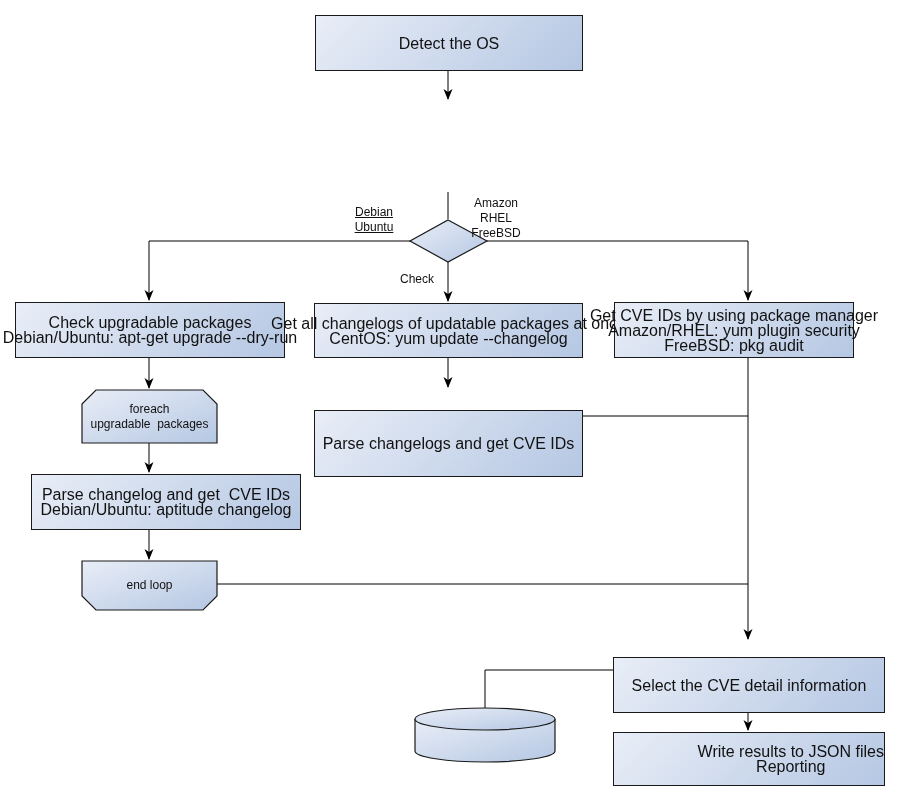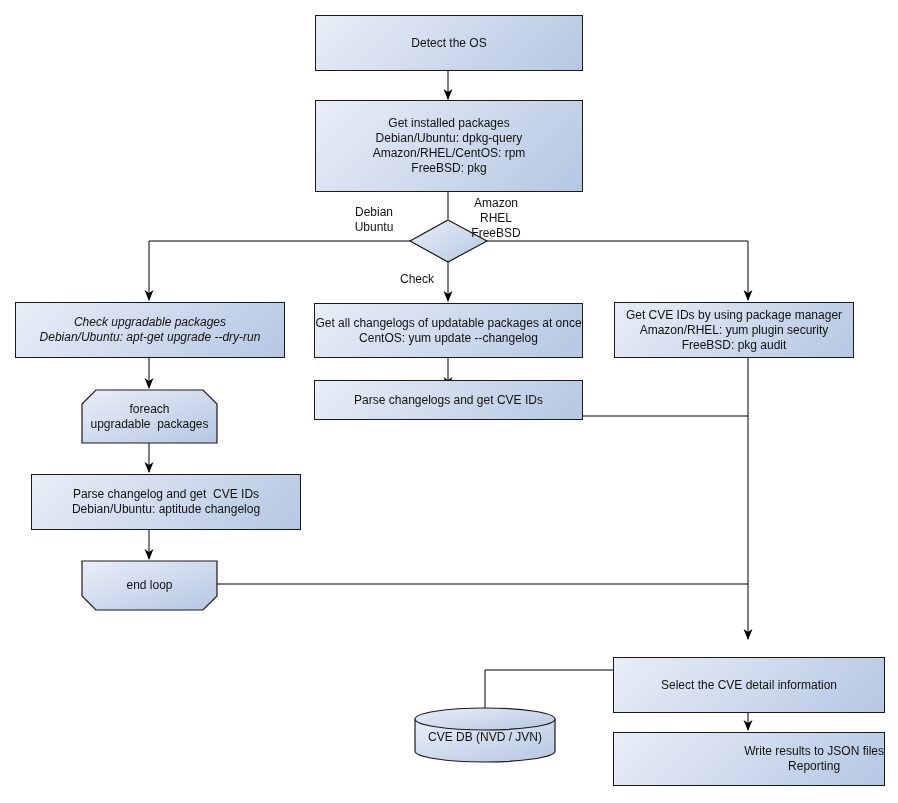--- a/index.html
+++ b/index.html
@@ -26,21 +26,21 @@
     width: 898px; height: 803px;
   }
   .node {
     position: absolute;
     border: 1px solid var(--border);
     background: linear-gradient(135deg, var(--node-light) 0%, var(--node-dark) 100%);
     display: flex;
     align-items: center;
     justify-content: center;
     color: var(--text);
-    font-size: 12px;
+    font-size: 16px;
     line-height: 15px;
     text-align: center;
   }
   .node > span, .shape-label > span, .edge-label > span {
     white-space: pre;
     display: block;
     text-align: center;
   }
   .shape-label {
     position: absolute;
@@ -104,43 +104,37 @@
     <polygon class="shape" points="82,561 217,561 217,596 203,610 96,610 82,596" fill="url(#nodeGrad)"></polygon>
 
     <path class="shape" d="M 415 719 L 415 751 A 70 11 0 0 0 555 751 L 555 719" fill="url(#nodeGrad)"></path>
     <ellipse class="shape" cx="485" cy="719" rx="70" ry="11" fill="url(#nodeGrad)"></ellipse>
   </svg>
 
   <div class="node" style="left:315px; top:15px;  width:268px; height:56px;">
     <span>Detect the OS</span>
   </div>
 
-  <div class="node" style="left:315px; top:100px; width:268px; height:92px;">
-    <span>Get installed packages
-Debian/Ubuntu: dpkg-query
-Amazon/RHEL/CentOS: rpm
-FreeBSD: pkg</span>
-  </div>
 
-  <div class="node" style="left:15px;  top:302px; width:270px; height:56px;font-style:italic;">
+  <div class="node" style="left:15px;  top:302px; width:270px; height:56px;">
     <span>Check upgradable packages
 Debian/Ubuntu: apt-get upgrade --dry-run</span>
   </div>
 
   <div class="node" style="left:15px;  top:474px; width:270px; height:56px;margin-left:16px;">
     <span>Parse changelog and get  CVE IDs
 Debian/Ubuntu: aptitude changelog</span>
   </div>
 
   <div class="node" style="left:314px; top:303px; width:269px; height:55px;">
     <span>Get all changelogs of updatable packages at once
 CentOS: yum update --changelog</span>
   </div>
 
-  <div class="node" style="left:314px; top:380px; width:269px; height:40px;">
+  <div class="node" style="left:314px; top:410px; width:269px; height:67px;">
     <span>Parse changelogs and get CVE IDs</span>
   </div>
 
   <div class="node" style="left:614px; top:302px; width:240px; height:56px;">
     <span>Get CVE IDs by using package manager
 Amazon/RHEL: yum plugin security
 FreeBSD: pkg audit</span>
   </div>
 
   <div class="node" style="left:613px; top:641px; width:272px; height:56px;margin-top:16px;">
@@ -154,25 +148,22 @@
 
   <div class="shape-label" style="left:82px; top:561px; width:135px; height:49px;">
     <span>end loop</span>
   </div>
 
   <div class="shape-label" style="left:82px; top:390px; width:135px; height:53px;">
     <span>foreach
 upgradable  packages</span>
   </div>
 
-  <div class="shape-label" style="left:415px; top:722px; width:140px; height:30px;">
-    <span>CVE DB (NVD / JVN)</span>
-  </div>
 
-  <div class="edge-label" style="left:342px; top:203px; width:64px; height:34px;">
+  <div class="edge-label" style="left:342px; top:203px; width:64px; height:34px;text-decoration:underline;">
     <span>Debian
 Ubuntu</span>
   </div>
 
   <div class="edge-label" style="left:464px; top:193px; width:64px; height:50px;">
     <span>Amazon
 RHEL
 FreeBSD</span>
   </div>
 

